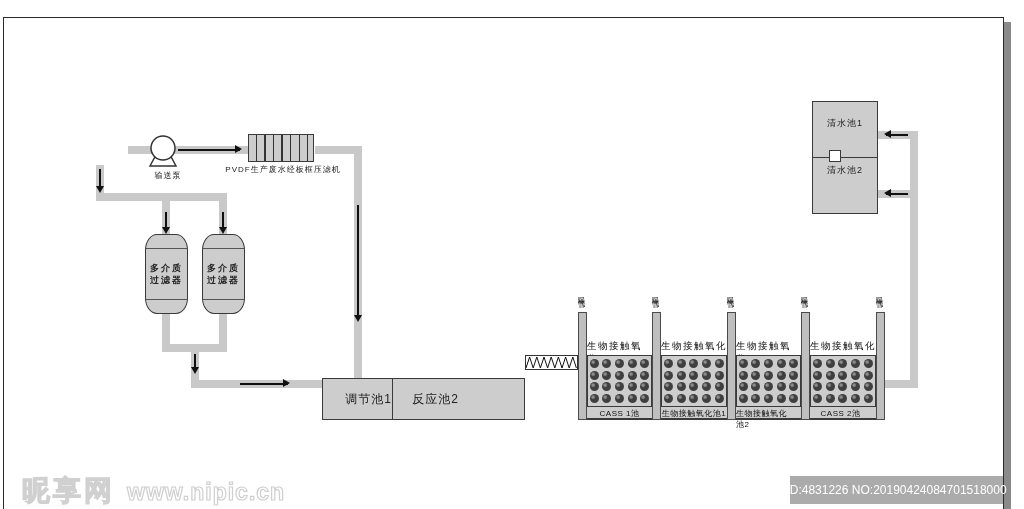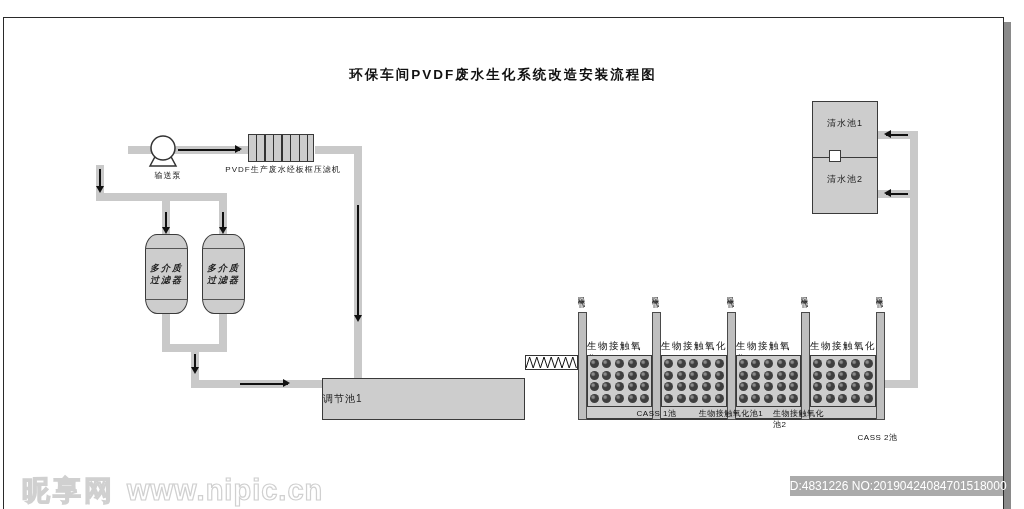--- a/index.html
+++ b/index.html
@@ -13,55 +13,54 @@
   .pipe{position:absolute;background:var(--pipe,#c9c9c9);}
   .box{position:absolute;background:var(--tank_fill,#cdcdcd);border:1.5px solid var(--outline,#3a3a3a);box-sizing:border-box;}
   .lbl{display:flex;align-items:center;justify-content:center;}
   .arrow-down{position:absolute;width:1.5px;background:#111;}
   .arrow-down::after{content:'';position:absolute;bottom:-6px;left:-3px;border:4px solid transparent;border-top:7px solid #111;}
   .arrow-right{position:absolute;height:1.5px;background:#111;}
   .arrow-right::after{content:'';position:absolute;right:-6px;top:-4px;border:4px solid transparent;border-left:7px solid #111;}
   .arrow-left{position:absolute;height:1.5px;background:#111;}
   .arrow-left::after{content:'';position:absolute;left:-6px;top:-4px;border:4px solid transparent;border-right:7px solid #111;}
   .press{background:repeating-linear-gradient(90deg,var(--tank_fill,#cdcdcd) 0 7px,#333 7px 8.5px);}
-  .cyl{border-radius:12px/16px;font-style:italic;}
+  .cyl{border-radius:12px/16px;}
   .cyl .cap-lines{position:absolute;left:0;right:0;top:13px;bottom:13px;
         border-top:1px solid #555;border-bottom:1px solid #555;}
   .cyl .lbl2{position:absolute;inset:0;display:flex;flex-direction:column;align-items:center;justify-content:center;
         font-size:9px;font-weight:bold;letter-spacing:2px;line-height:1.35;}
   .cell{height:100%;box-sizing:border-box;border-right:1.5px solid var(--outline,#3a3a3a);
-        display:flex;align-items:center;justify-content:flex-start;font-size:10px;letter-spacing:1px;}
+        display:flex;align-items:center;justify-content:flex-end;font-size:12px;letter-spacing:1px;}
   .cell:last-child{border-right:none;}
   .wall{position:absolute;width:9px;background:#bfbfbf;border:1px solid #4a4a4a;box-sizing:border-box;}
   .aer{position:absolute;writing-mode:vertical-rl;text-orientation:upright;
        font-size:7.5px;letter-spacing:2px;color:#222;text-align:center;}
   .bio-top{position:absolute;font-size:9.5px;letter-spacing:1.5px;color:#111;}
-  .bio-bottom{position:absolute;font-size:8px;letter-spacing:0.5px;color:#111;margin-left:37px;}
+  .bio-bottom{position:absolute;font-size:8px;letter-spacing:0.5px;color:#111;}
   .media-grid{display:grid;grid-template-columns:repeat(5,1fr);justify-items:center;
        align-content:space-evenly;height:100%;}
   .media-dot{width:9px;height:9px;border-radius:50%;
        background:radial-gradient(circle at 35% 35%,#8a8a8a 1px,var(--media_dot,#3f3f3f) 2.5px);}
   .small-label{position:absolute;font-size:8px;color:#222;letter-spacing:1px;}
   .wm{position:absolute;left:22px;top:472px;display:flex;align-items:baseline;gap:12px;
       color:#fff;-webkit-text-stroke:1.2px #d0d0d0;font-weight:bold;white-space:nowrap;}
   .wm .brand{font-size:28px;letter-spacing:3px;}
-  .wm .url{font-size:29px;letter-spacing:1px;}
-  .idbar{position:absolute;left:790px;top:476px;width:213px;height:20px;
+  .wm .url{font-size:23px;letter-spacing:1px;}
+  .idbar{position:absolute;left:790px;top:476px;width:213px;height:28px;
        background:var(--id_bar_bg,#ababab);color:#fff;font-size:12px;
        display:flex;align-items:center;justify-content:center;white-space:nowrap;}
   svg{display:block;}
 </style>
 </head>
 <body>
 
 <div id="canvas" style="--pipe: #c9c9c9; --tank_fill: #cdcdcd; --outline: #3a3a3a; --media_dot: #3f3f3f; --id_bar_bg: #ababab;">
   <div class="page"></div>
   <div class="page-shadow"></div>
 
-  <div class="title">环保车间PVDF废水生化系统改造安装流程图</div>
 
   <div class="pipe" style="left:128px;top:146px;width:120px;height:8px"></div>
   <div class="pipe" style="left:315px;top:146px;width:47px;height:8px"></div>
   <div class="pipe" style="left:354px;top:146px;width:8px;height:234px"></div>
   <div class="pipe" style="left:96px;top:165px;width:8px;height:36px"></div>
   <div class="pipe" style="left:96px;top:193px;width:131px;height:8px"></div>
   <div class="pipe" style="left:162px;top:197px;width:8px;height:42px"></div>
   <div class="pipe" style="left:219px;top:197px;width:8px;height:42px"></div>
   <div class="pipe" style="left:162px;top:310px;width:8px;height:42px"></div>
   <div class="pipe" style="left:219px;top:310px;width:8px;height:42px"></div>
@@ -107,20 +106,23 @@
     <div class="lbl2">
       <span>多介质</span>
       <span>过滤器</span>
     </div>
   </div>
 
   <div class="box" style="left:322px;top:378px;width:203px;height:42px;display:flex">
     <div class="cell" style="width:70px">
       <span>调节池1</span>
       </div>
+    <div class="cell" style="width:66px">
+      <span>反应池2</span>
+      </div>
   </div>
 
   <div style="position:absolute;left:525px;top:355px;width:53px;height:15px;background:#fff;border:1px solid #333;box-sizing:border-box">
     <svg width="51" height="13" viewBox="0 0 51 13">
       <path d="M0,12 L3.6,1 L7.2,12 L10.8,1 L14.4,12 L18,1 L21.6,12 L25.2,1 L28.8,12 L32.4,1 L36,12 L39.6,1 L43.2,12 L46.8,1 L50.4,12" fill="none" stroke="#111" stroke-width="1"></path>
     </svg>
   </div>
 
   <div style="position:absolute;left:578px;top:407px;width:307px;height:13px;background:var(--tank_fill,#cdcdcd);border-bottom:2px solid var(--outline,#3a3a3a);box-sizing:border-box"></div>
 
@@ -235,26 +237,26 @@
         <span class="media-dot"></span>
         <span class="media-dot"></span>
         <span class="media-dot"></span>
         <span class="media-dot"></span>
         <span class="media-dot"></span>
         <span class="media-dot"></span>
         <span class="media-dot"></span>
         <span class="media-dot"></span>
       </div>
   </div>
-  <div class="bio-bottom lbl" style="left:810px;top:432px;width:61px">CASS 2池</div>
+  <div class="bio-bottom lbl" style="left:810px;top:408px;width:61px">CASS 2池</div>
 
   <div class="box" style="left:812px;top:101px;width:66px;height:113px">
     <div style="position:absolute;left:0;right:0;top:55px;border-top:1.5px solid var(--outline,#3a3a3a)"></div>
     <div class="lbl" style="position:absolute;left:0;right:0;top:14px;height:14px;font-size:9px;letter-spacing:1px">清水池1</div>
-    <div class="lbl" style="position:absolute;left:0;right:0;top:70px;height:14px;font-size:9px;letter-spacing:1px">清水池2</div>
+    <div class="lbl" style="position:absolute;left:0;right:0;top:61px;height:14px;font-size:9px;letter-spacing:1px">清水池2</div>
   </div>
   <div style="position:absolute;left:829px;top:150px;width:12px;height:12px;background:#fff;border:1.5px solid var(--outline,#3a3a3a);box-sizing:border-box"></div>
 
   <div class="wm">
     <span class="brand">昵享网</span>
     <span class="url">www.nipic.cn</span>
   </div>
   <div class="idbar">ID:4831226 NO:20190424084701518000</div>
 </div>
 

